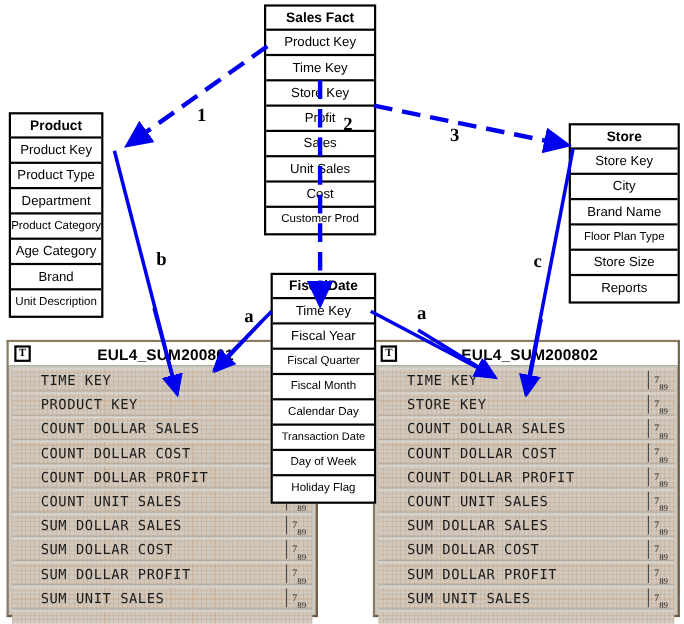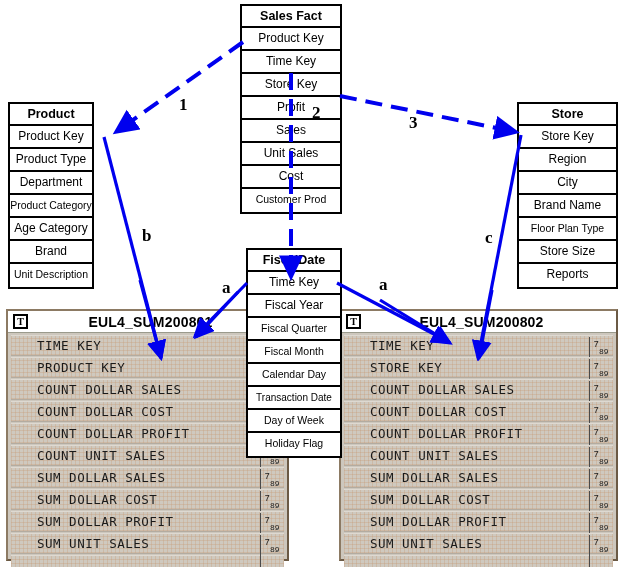--- a/index.html
+++ b/index.html
@@ -109,23 +109,23 @@
     font-size:12.5px;
     letter-spacing:0.5px;
     color:#1a1a1a;
     white-space:nowrap;
   }
   .sumtable .frow .ftype{
     position:absolute;
     right:1px;
     top:1px;
     width:22px;
-    height:34px;
+    height:17px;
     border-left:1px solid #4a4a4a;
-    font-family:Liberation Mono, monospace;
+    font-family:Liberation Serif, serif;
     font-size:9px;
     color:#1d1d1d;
     text-align:center;
     line-height:17px;
   }
   .sumtable .frow .ftype sup{font-size:9px;}
   .sumtable .frow .ftype sub{font-size:8px;}
   .sumtable .filler{
     height:24px;
     background:
@@ -206,24 +206,23 @@
     <div class="row title">Product</div>
     <div class="row">Product Key</div>
     <div class="row">Product Type</div>
     <div class="row">Department</div>
     <div class="row small">Product Category</div>
     <div class="row">Age Category</div>
     <div class="row">Brand</div>
     <div class="row small">Unit Description</div>
   </div>
 
-  <div class="entity" style="left:517px;top:102px;width:101px;">
+  <div class="entity" style="left:517px;top:112px;width:101px;">
     <div class="row title">Store</div>
     <div class="row">Store Key</div>
-    <div class="row">Region</div>
     <div class="row">City</div>
     <div class="row">Brand Name</div>
     <div class="row small">Floor Plan Type</div>
     <div class="row">Store Size</div>
     <div class="row">Reports</div>
   </div>
 
   <div class="entity" style="left:246px;top:248px;width:96px;z-index:7;">
     <div class="row title">FiscalDate</div>
     <div class="row">Time Key</div>

